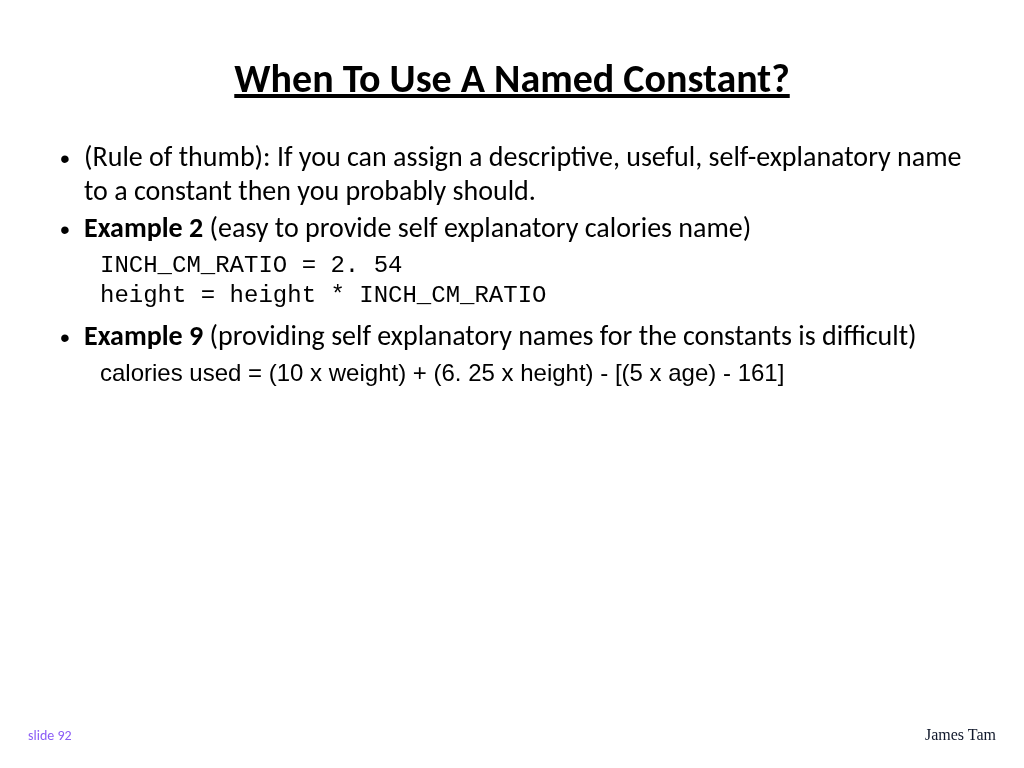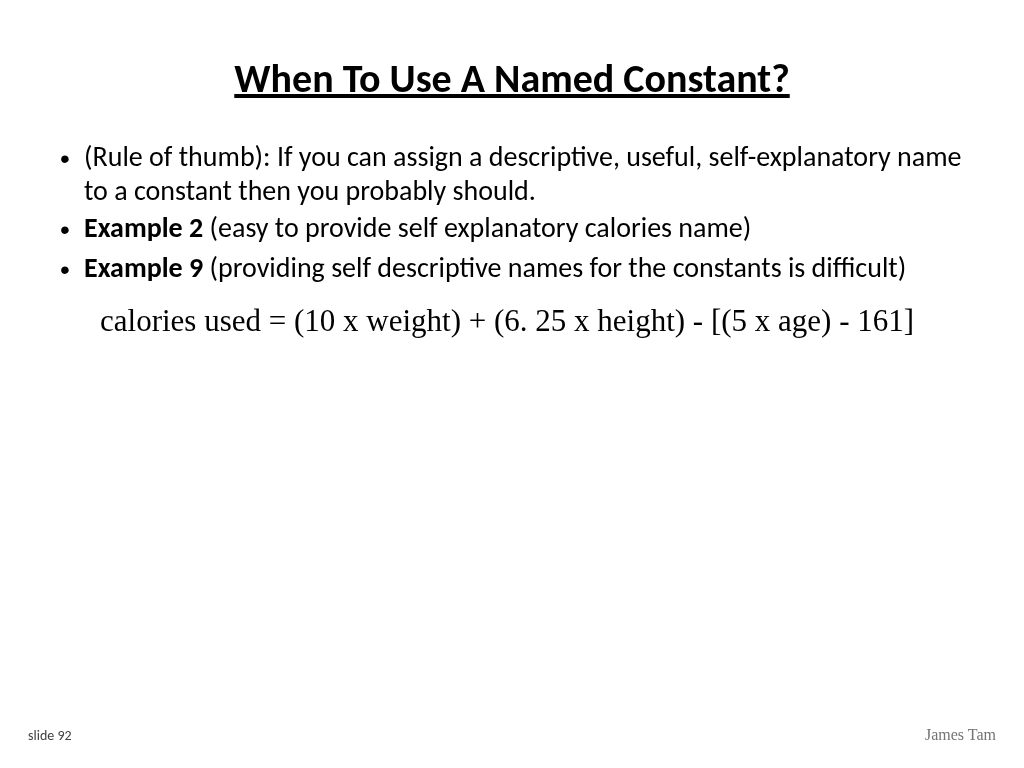--- a/index.html
+++ b/index.html
@@ -42,46 +42,46 @@
   .code {
     font-family: "Courier New", Courier, monospace;
     font-size: 24px;
     line-height: 1.25;
     margin-left: 40px;
     margin-top: 4px;
     margin-bottom: 8px;
     white-space: pre-wrap;
   }
   .code2 {
-    font-family: Liberation Serif, serif;
-    font-size: 31px;
+    font-family: Liberation Sans, sans-serif;
+    font-size: 24px;
     line-height: 1.25;
     margin-left: 0;
     text-indent: 40px;
-    margin-top: 16px;
+    margin-top: 4px;
     margin-bottom: 8px;
     white-space: normal;
   }
 
   .bold { font-weight: 700; }
 
   .footer-left {
     position: absolute;
     left: 28px;
     bottom: 24px;
     font-size: 14px;
-    color: #404040;
+    color: #8b5cf6;
   }
   .footer-right {
     position: absolute;
     right: 28px;
     bottom: 24px;
     font-size: 16px;
     font-family: "Times New Roman", Times, serif;
-    color: #737373;
+    color: #0f172a;
   }
 </style>
 </head>
 <body>
 
 <div class="slide">
 
   <div class="title">When To Use A Named Constant?</div>
 
   <div class="body">
@@ -91,25 +91,27 @@
       <div class="txt">(Rule of thumb): If you can assign a descriptive, useful, self-explanatory name to a constant then you probably should.</div>
     </div>
 
     <div class="bullet">
       <div class="dot">•</div>
       <div class="txt">
         <span class="bold">Example 2</span><span> (easy to provide self explanatory calories name)</span>
       </div>
     </div>
 
+    <div class="code"><span>INCH_CM_RATIO = 2. 54</span>
+<span>height = height * INCH_CM_RATIO</span></div>
 
     <div class="bullet">
       <div class="dot">•</div>
       <div class="txt">
-        <span class="bold">Example 9</span><span> (providing self descriptive names for the constants is difficult)</span>
+        <span class="bold">Example 9</span><span> (providing self explanatory names for the constants is difficult)</span>
       </div>
     </div>
 
     <div class="code2">calories used = (10 x weight) + (6. 25 x height) - [(5 x age) - 161]</div>
 
   </div>
 
   <div class="footer-left">slide 92</div>
   <div class="footer-right">James Tam</div>
 

